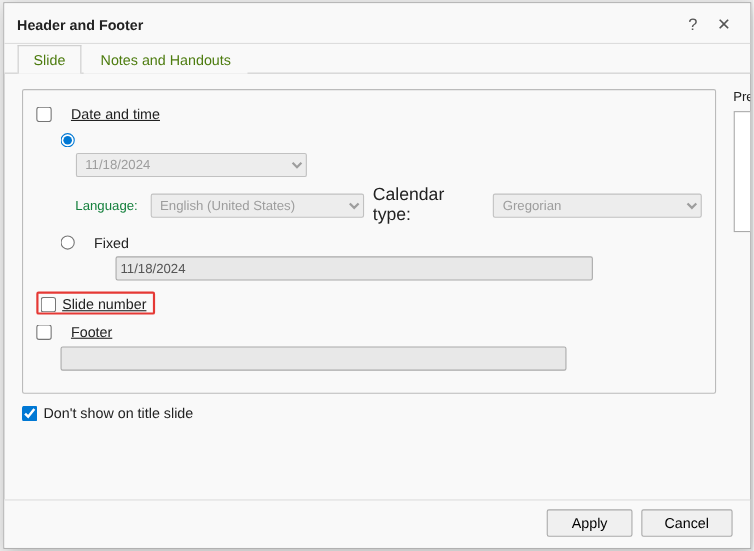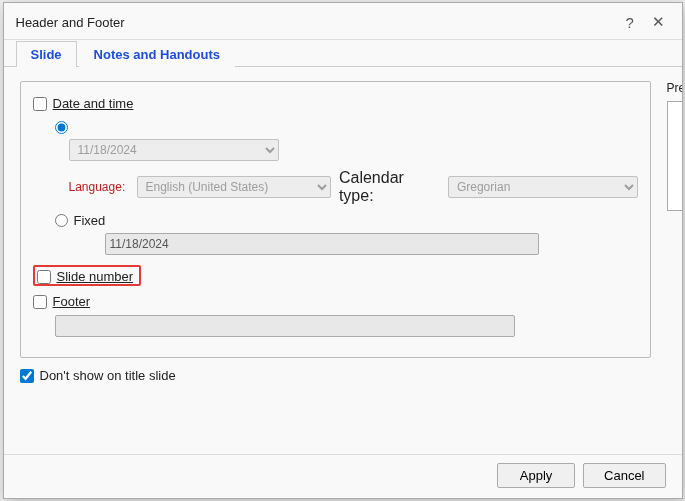--- a/index.html
+++ b/index.html
@@ -32,20 +32,21 @@
       justify-content: space-between;
     }
     .title-bar-left {
       display: flex;
       align-items: center;
       gap: 12px;
     }
     .title-text {
       font-size: 13px;
       color: #222;
+      font-weight: bold;
     }
     .title-bar-right {
       display: flex;
       align-items: center;
       gap: 8px;
     }
     .title-btn {
       background: none;
       border: none;
       cursor: pointer;
@@ -57,28 +58,27 @@
     .tabs {
       display: flex;
       border-bottom: 1px solid #ccc;
       background: #f9f9f9;
       padding: 0 12px;
     }
     .tab {
       padding: 5px 14px 5px 14px;
       cursor: pointer;
       font-size: 13px;
-      color: #1d4ed8;
+      color: #4d7c0f;
       border: 1px solid transparent;
       border-bottom: none;
       margin-right: 2px;
       position: relative;
       top: 1px;
       background: #f9f9f9;
-      font-weight: bold;
     }
     .tab.active {
       border-color: #ccc;
       border-bottom-color: #f9f9f9;
       background: #f9f9f9;
     }
     .tab.active::after {
       content: '';
       position: absolute;
       bottom: -1px;
@@ -116,21 +116,21 @@
       left: 8px;
       background: #f9f9f9;
       padding: 0 4px;
       font-size: 13px;
       color: #222;
     }
     .row {
       display: flex;
       align-items: center;
       margin-bottom: 8px;
-      gap: 6px;
+      gap: 18px;
     }
     .row-label {
       font-size: 13px;
       color: #222;
     }
     .row-indent {
       margin-left: 22px;
     }
     .row-indent2 {
       margin-left: 36px;
@@ -184,21 +184,21 @@
     }
     .lang-row {
       display: flex;
       align-items: center;
       gap: 8px;
       margin-bottom: 8px;
       margin-left: 36px;
     }
     .lang-label {
       font-size: 12px;
-      color: #b91c1c;
+      color: #15803d;
       min-width: 60px;
     }
     .cal-label {
       font-size: 16px;
       color: #222;
       min-width: 90px;
     }
     .fixed-input {
       width: 434px;
       margin-left: 36px;

